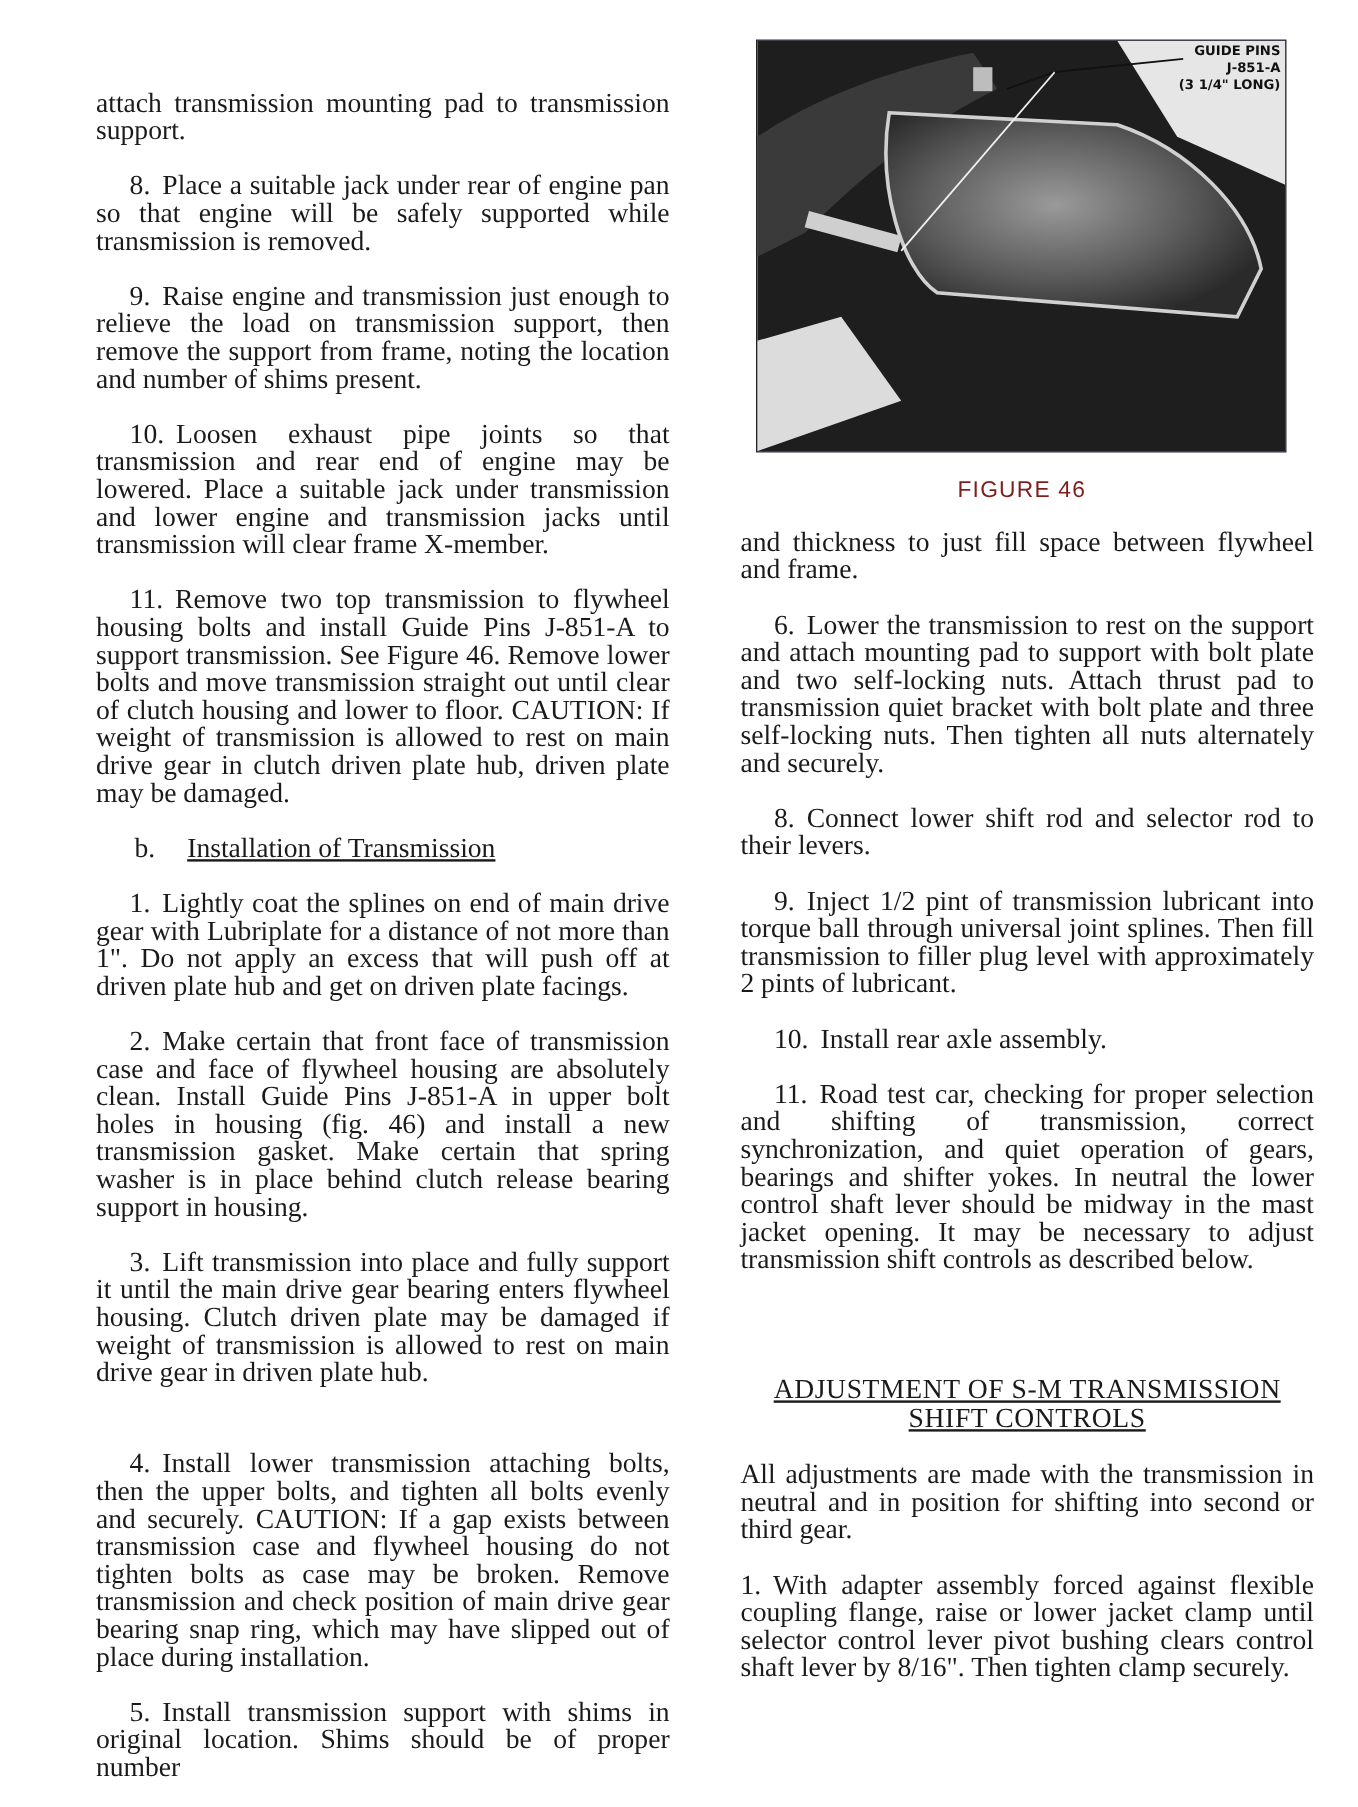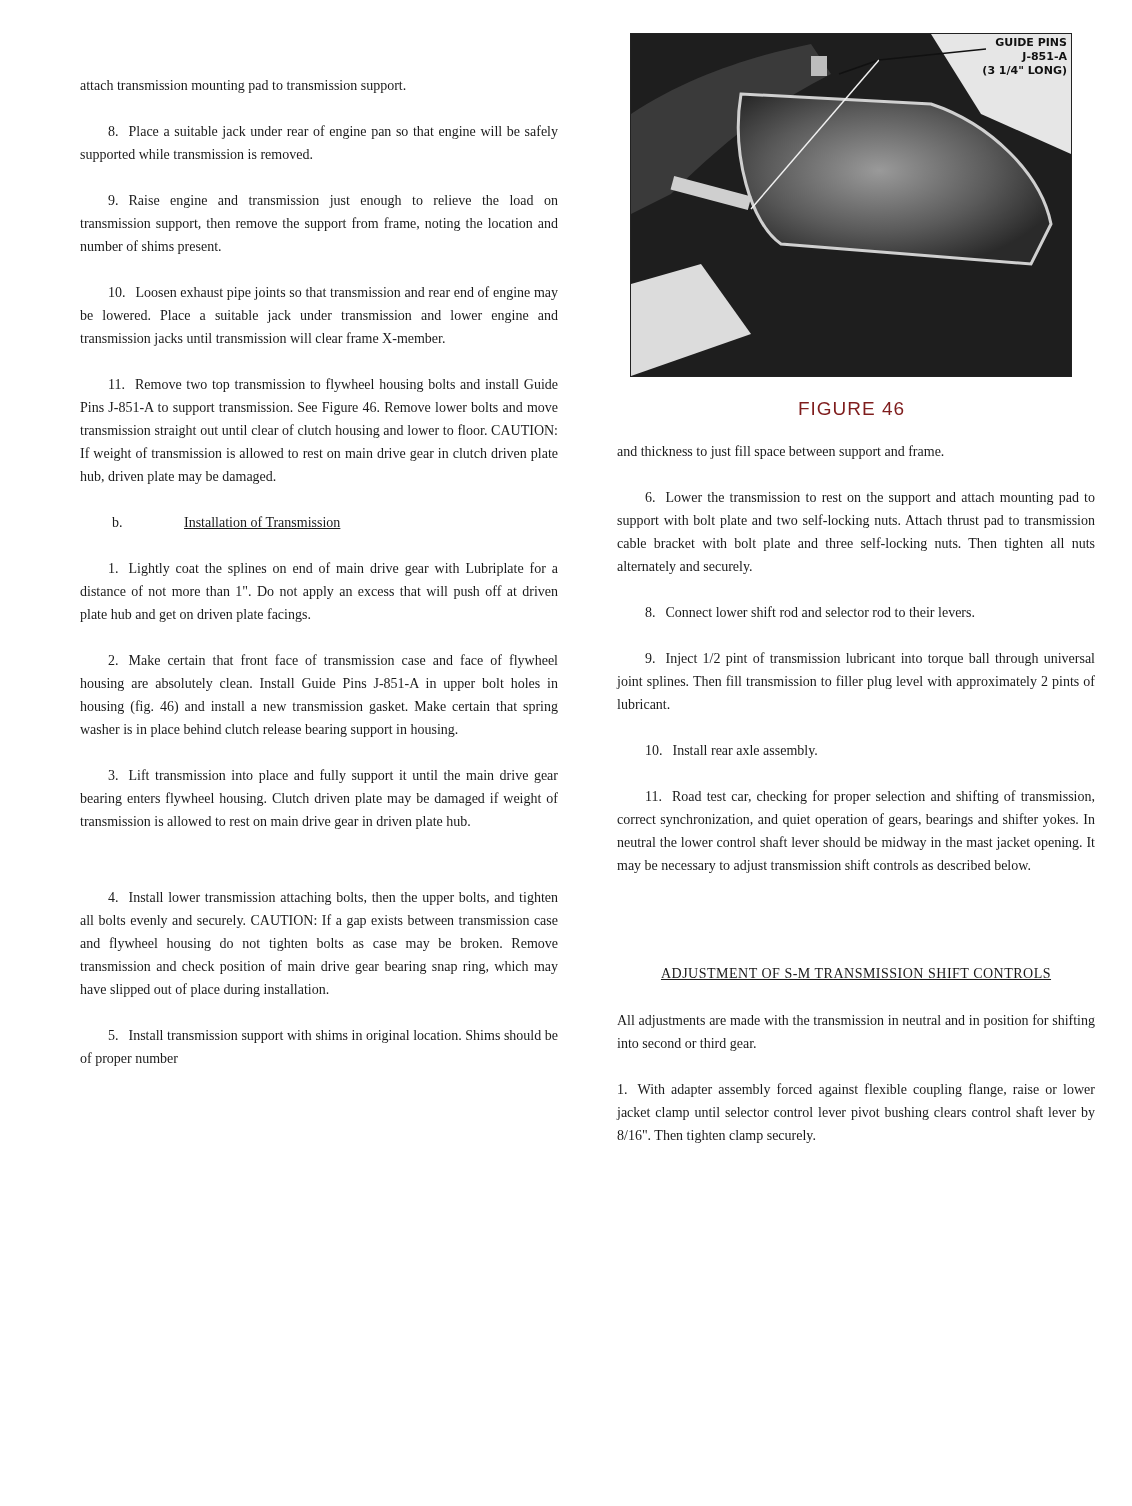--- a/index.html
+++ b/index.html
@@ -1,26 +1,26 @@
 <!DOCTYPE html>
 <html><head>
 <meta charset="utf-8">
 <style>
   html, body { margin: 0; padding: 0; background: #ffffff; }
   body { width: 1132px; height: 1506px; position: relative; overflow: hidden;
          font-family: "Liberation Serif", "DejaVu Serif", serif; color: #1a1a1a; }
-  .col { position: absolute; font-size: 14px; line-height: 23px; text-align: justify; }
+  .col { position: absolute; font-size: 23px; line-height: 23px; text-align: justify; }
   .col-left { left: 80px; top: 74px; width: 478px; }
   .col-right { left: 617px; top: 440px; width: 478px; }
   .para { margin: 0 0 23px 0; }
   .para.indent { text-indent: 28px; }
   .para .num { margin-right: 10px; }
   .subhead { margin: 0 0 23px 0; text-indent: 32px; }
   .subhead .letter { display: inline-block; width: 44px; text-indent: 0; }
-  .subhead .title { text-decoration: underline; margin-left: 28px; }
+  .subhead .title { text-decoration: underline; }
   .section-head { text-decoration: underline; text-transform: uppercase; text-align: center;
                   margin: 0 0 23px 0; letter-spacing: 0.5px; line-height: 24px; }
   .figure { position: absolute; left: 630px; top: 33px; width: 440px; height: 342px;
             border: 1.5px solid #222; background: #c4b5fd; overflow: hidden; }
   .figure svg { display: block; }
   .fig-label { position: absolute; right: 4px; top: 2px; text-align: right;
                font-family: "DejaVu Sans", sans-serif; font-weight: bold;
                font-size: 11px; line-height: 14px; color: #111; }
   .fig-caption { position: absolute; left: 630px; top: 398px; width: 443px; text-align: center;
                  font-family: Liberation Sans, sans-serif; font-size: 19px; letter-spacing: 1px; color: #7f1d1d; }
@@ -70,23 +70,23 @@
   </svg>
   <div class="fig-label">
     <div>GUIDE PINS</div>
     <div>J-851-A</div>
     <div>(3 1/4" LONG)</div>
   </div>
 </div>
 <div class="fig-caption">FIGURE 46</div>
 
 <div class="col col-right">
-  <p class="para">and thickness to just fill space between support and frame.</p>
+  <p class="para">and thickness to just fill space between flywheel and frame.</p>
 
-  <p class="para indent"><span class="num">6.</span><span>Lower the transmission to rest on the support and attach mounting pad to support with bolt plate and two self-locking nuts. Attach thrust pad to transmission cable bracket with bolt plate and three self-locking nuts. Then tighten all nuts alternately and securely.</span></p>
+  <p class="para indent"><span class="num">6.</span><span>Lower the transmission to rest on the support and attach mounting pad to support with bolt plate and two self-locking nuts. Attach thrust pad to transmission quiet bracket with bolt plate and three self-locking nuts. Then tighten all nuts alternately and securely.</span></p>
   <p class="para indent"><span class="num">8.</span><span>Connect lower shift rod and selector rod to their levers.</span></p>
   <p class="para indent"><span class="num">9.</span><span>Inject 1/2 pint of transmission lubricant into torque ball through universal joint splines. Then fill transmission to filler plug level with approximately 2 pints of lubricant.</span></p>
   <p class="para indent"><span class="num">10.</span><span>Install rear axle assembly.</span></p>
   <p class="para indent"><span class="num">11.</span><span>Road test car, checking for proper selection and shifting of transmission, correct synchronization, and quiet operation of gears, bearings and shifter yokes. In neutral the lower control shaft lever should be midway in the mast jacket opening. It may be necessary to adjust transmission shift controls as described below.</span></p>
 
   <div style="height:62px"></div>
   <p class="section-head">ADJUSTMENT OF S-M TRANSMISSION SHIFT CONTROLS</p>
   <p class="para">All adjustments are made with the transmission in neutral and in position for shifting into second or third gear.</p>
   <p class="para"><span class="num">1.</span><span>With adapter assembly forced against flexible coupling flange, raise or lower jacket clamp until selector control lever pivot bushing clears control shaft lever by 8/16". Then tighten clamp securely.</span></p>
 </div>

